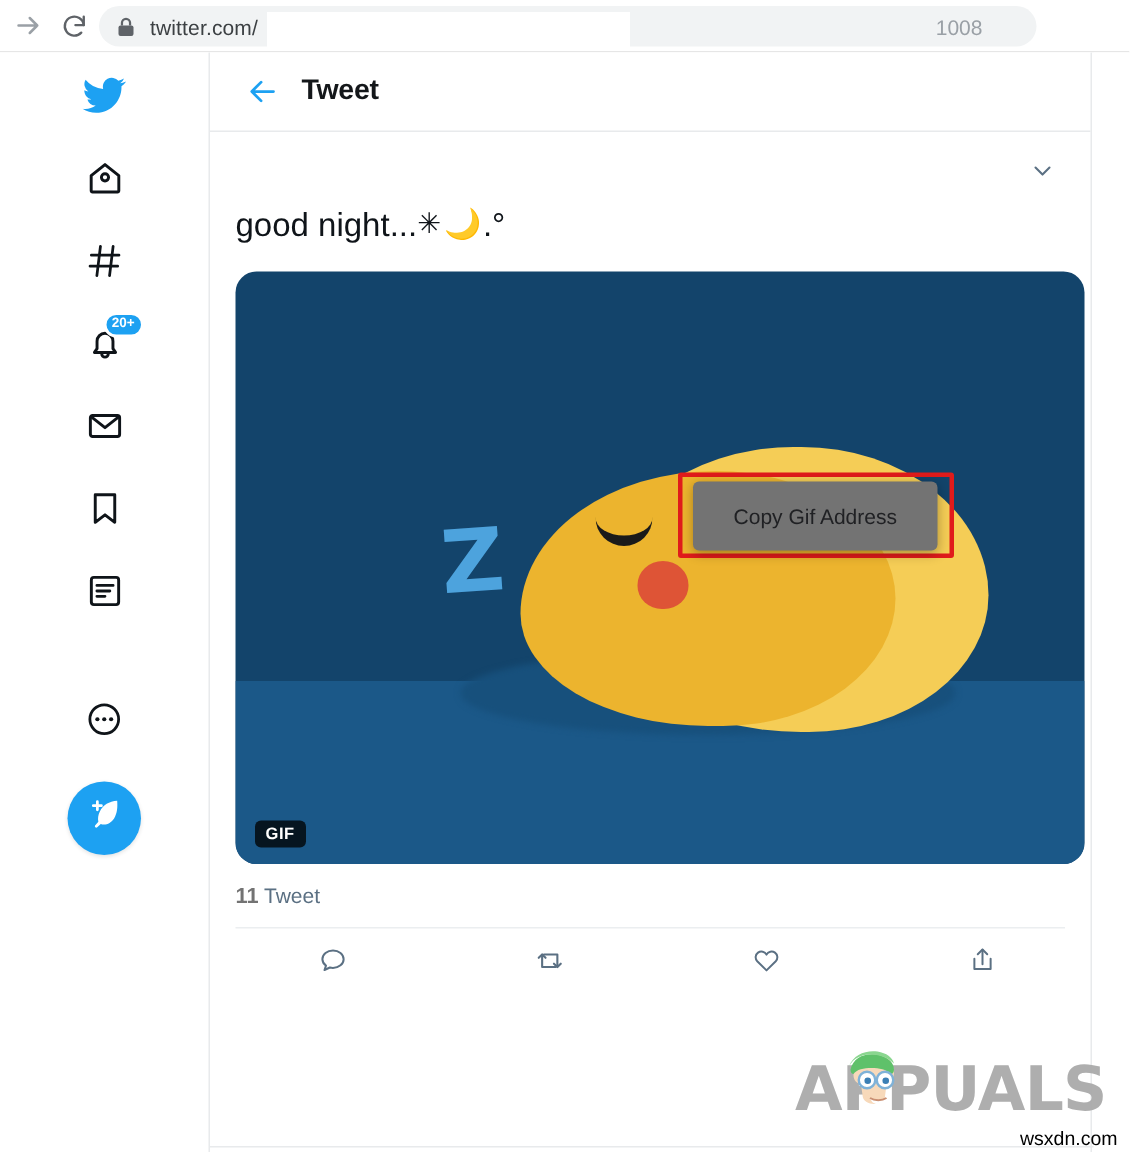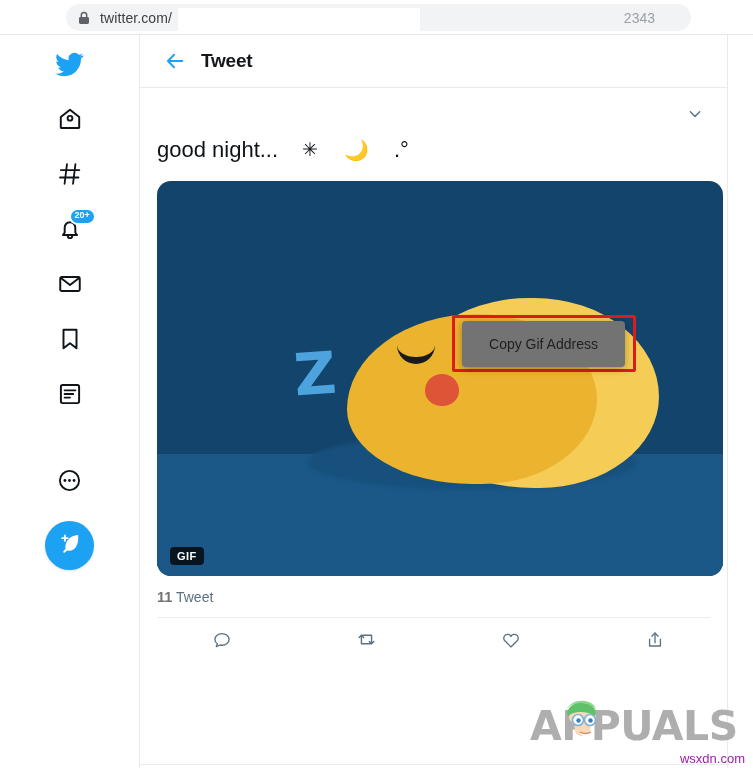--- a/index.html
+++ b/index.html
@@ -9,21 +9,20 @@
     background: #ffffff;
     overflow: hidden;
   }
   #app { position: relative; width: 753px; height: 768px; background: #fff; }
 
   
   .browser-bar {
     position: absolute; top: 0; left: 0; width: 753px; height: 35px;
     background: #ffffff; display: flex; align-items: center;
     border-bottom: 1px solid #e6e6e6;
-    flex-direction: column;
   }
   .nav-btn {
     width: 30px; height: 30px; display: flex; align-items: center; justify-content: center;
     flex: 0 0 auto;
   }
   .nav-btn.fwd { margin-left: 4px; }
   .omnibox {
     position: absolute; left: 66px; top: 4px; width: 625px; height: 27px;
     background: #f1f3f4; border-radius: 14px; display: flex; align-items: center;
     padding: 0 12px;
@@ -82,21 +81,21 @@
     font-size: 19px; font-weight: bold; color: #14171a; margin-left: 9px; letter-spacing: -.2px;
   }
 
   .tweet-block { position: relative; padding: 0 17px; }
   .chevron-row { height: 48px; position: relative; }
   .chevron { position: absolute; right: 3px; top: 14px; width: 24px; height: 24px;
              display:flex; align-items:center; justify-content:center; }
 
   .tweet-text {
     font-size: 22px; color: #0f1419; line-height: 1.3; padding-bottom: 14px;
-    display: flex; align-items: center; font-weight: 400; gap: 24px;
+    display: flex; align-items: center; font-weight: 400;
   }
   .emoji-star { font-size: 19px; margin: 0 1px 0 0; }
   .emoji-moon { font-size: 20px; margin: 0 1px; }
 
   
   .media {
     position: relative; width: 566px; height: 395px; border-radius: 14px;
     overflow: hidden; background: #13446b; margin-top: 2px;
   }
   .floor {
@@ -173,21 +172,21 @@
     position: absolute; left: 530px; top: 700px; width: 223px; height: 68px;
     pointer-events: none; z-index: 20;
   }
   .wm-text {
     position: absolute; left: 0; top: 2px;
     font-size: 41px; font-weight: bold; color: #a8a8a8; letter-spacing: -.5px;
     font-family: "DejaVu Sans", sans-serif; opacity: .92;
   }
   .wm-face { position: absolute; left: 27px; top: -4px; }
   .wm-site {
-    position: absolute; right: 8px; bottom: 2px; font-size: 13px; color: #a21caf;
+    position: absolute; right: 8px; bottom: 2px; font-size: 13px; color: #000000;
   }
   .bottom-line { position: absolute; left: 140px; top: 764px; width: 589px; height: 1px; background: #e8eaec; }
 </style>
 </head>
 <body>
 
 <div id="app">
 
   <div class="browser-bar">
     <div class="nav-btn fwd">
@@ -204,21 +203,21 @@
 
     <div class="omnibox">
       <span class="lock-icon">
         <svg width="12" height="14" viewBox="0 0 12 14">
             <rect x="1" y="6" width="10" height="7" rx="1.4" fill="#5f6368"></rect>
             <path d="M3.3 6V4.2a2.7 2.7 0 0 1 5.4 0V6" stroke="#5f6368" stroke-width="1.5" fill="none"></path>
           </svg>
       </span>
       <span class="url-text">twitter.com/</span>
       <div class="url-highlight"></div>
-      <div class="omni-right">2343</div>
+      <div class="omni-right">1008</div>
     </div>
   </div>
 
   <div class="page">
 
     <nav class="leftnav">
       <div class="nav-item logo">
         <span>
           <svg width="29" height="29" viewBox="0 0 24 24">
               <path fill="#1da1f2" d="M23.6 4.6c-.9.4-1.8.7-2.8.8a4.8 4.8 0 0 0 2.1-2.6c-.9.6-2 1-3.1 1.2a4.9 4.9 0 0 0-8.4 4.5A13.9 13.9 0 0 1 1.7 3.4a4.9 4.9 0 0 0 1.5 6.5c-.8 0-1.6-.2-2.2-.6v.1c0 2.4 1.7 4.4 3.9 4.8a4.9 4.9 0 0 1-2.2.1 4.9 4.9 0 0 0 4.6 3.4A9.9 9.9 0 0 1 0 19.5a13.9 13.9 0 0 0 7.5 2.2c9 0 14-7.5 14-14v-.6c1-.7 1.8-1.6 2.5-2.6z"></path>

